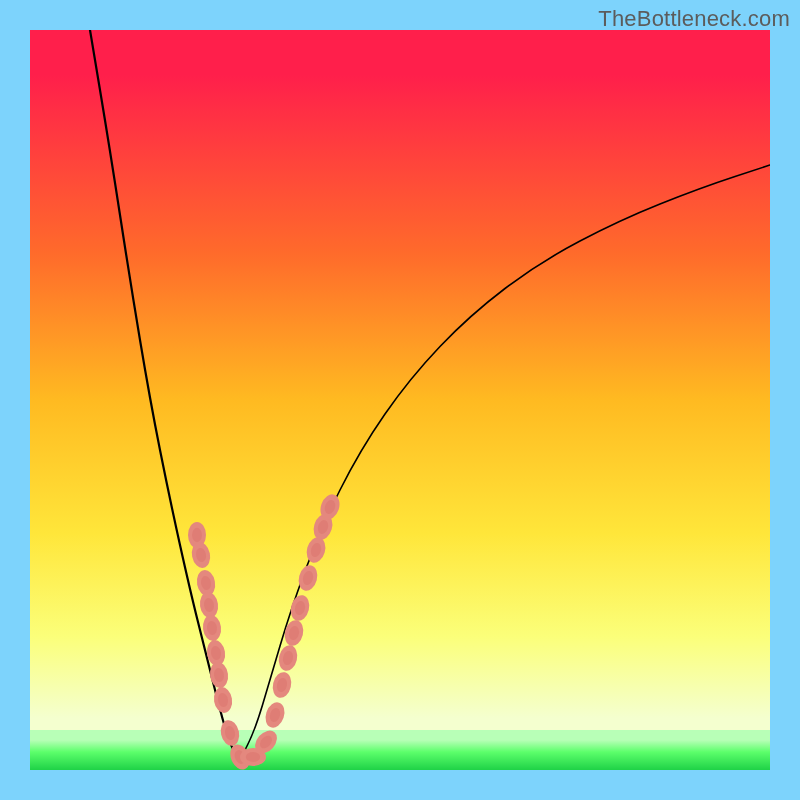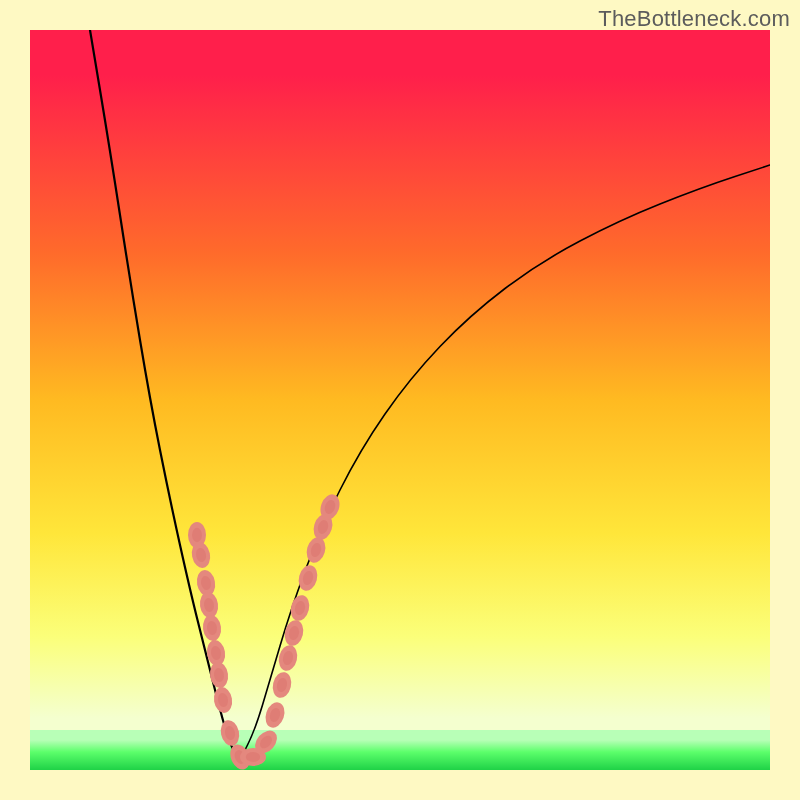--- a/index.html
+++ b/index.html
@@ -1,21 +1,21 @@
 <!DOCTYPE html>
 <html><head>
 <meta charset="utf-8">
 <style>
   * { margin: 0; padding: 0; box-sizing: border-box; }
   html, body { width: 800px; height: 800px; overflow: hidden; background: #000; }
   .frame {
     position: relative;
     width: 800px;
     height: 800px;
-    background: #fef9c3;
+    background: #7dd3fc;
     padding-left: 29px;
   }
   .watermark {
     position: absolute;
     top: 6px;
     right: 10px;
     font-family: Arial, Helvetica, sans-serif;
     font-size: 22px;
     font-weight: 500;
     color: #5c5c5c;

